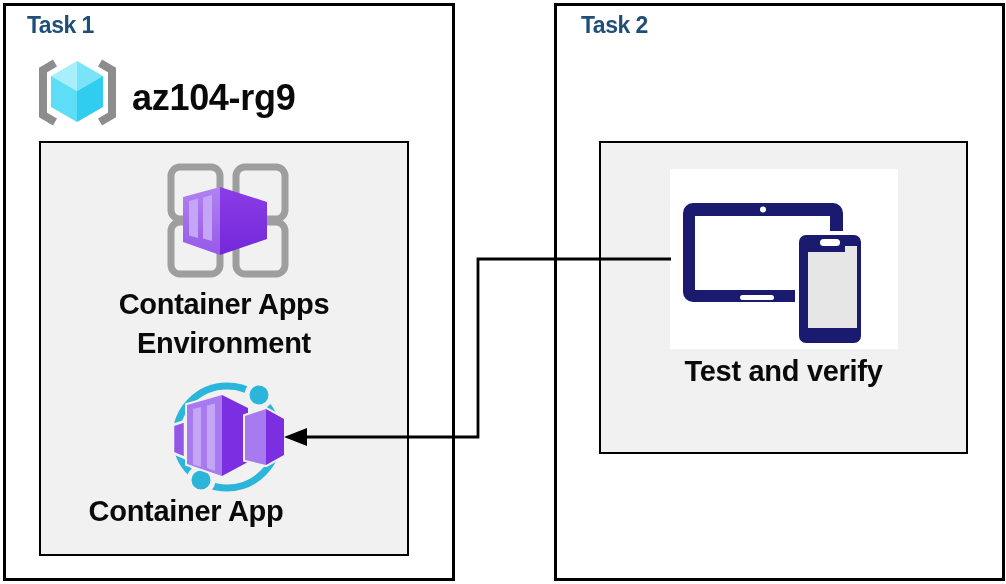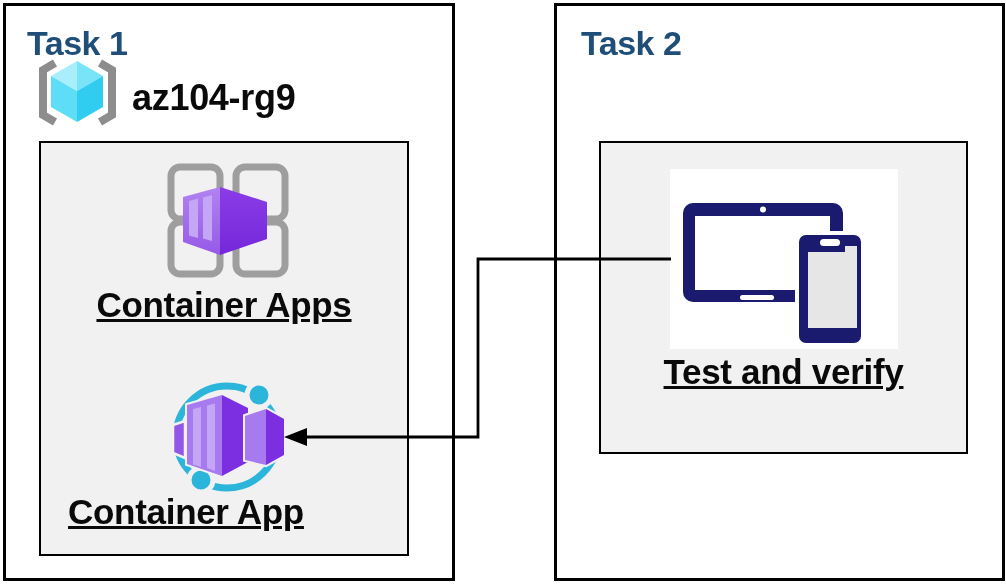--- a/index.html
+++ b/index.html
@@ -6,43 +6,43 @@
   #canvas{
     position:relative;width:1006px;height:584px;background:#ffffff;overflow:hidden;
     font-family:"Liberation Sans", sans-serif;
   }
   .task-box{
     position:absolute;border:3px solid #000;background:#fff;box-sizing:border-box;
   }
   #task1-box{left:3px;top:3px;width:452px;height:578px;}
   #task2-box{left:554px;top:3px;width:451px;height:578px;}
   .task-title{
-    position:absolute;font-size:34px;font-weight:700;color:#1f4e79;letter-spacing:-0.5px;margin-top:12px;
+    position:absolute;font-size:23px;font-weight:700;color:#1f4e79;letter-spacing:-0.5px;
   }
   #task1-title{left:27px;top:12px;}
   #task2-title{left:581px;top:12px;}
   .panel{
     position:absolute;background:#f1f1f1;border:2.5px solid #000;box-sizing:border-box;
   }
   #env-panel{left:39px;top:141px;width:370px;height:415px;}
   #test-panel{left:599px;top:141px;width:369px;height:313px;}
   #device-card{
     position:absolute;left:670px;top:169px;width:228px;height:180px;background:#ffffff;
   }
   .icon{position:absolute;}
   #rg-icon{left:34px;top:55px;width:87px;height:75px;}
   #rg-name{
     position:absolute;left:132px;top:77px;font-size:36px;font-weight:700;color:#0a0a0a;
     letter-spacing:-0.3px;
   }
   #env-icon{left:164px;top:160px;width:128px;height:121px;}
   #app-icon{left:167px;top:379px;width:122px;height:118px;}
   .diagram-label{
-    position:absolute;font-size:35px;font-weight:700;color:#0a0a0a;text-align:center;
-    letter-spacing:-0.3px;line-height:39px;text-decoration:underline;
+    position:absolute;font-size:29px;font-weight:700;color:#0a0a0a;text-align:center;
+    letter-spacing:-0.3px;line-height:39px;
   }
   #env-label{left:39px;top:285px;width:370px;}
   #app-label{left:39px;top:492px;width:294px;}
   #test-label{left:599px;top:352px;width:369px;}
   #connector-svg{
     position:absolute;left:0;top:0;width:1006px;height:584px;pointer-events:none;z-index:20;
   }
 </style>
 </head>
 <body>
@@ -81,20 +81,21 @@
       <rect x="7" y="62" width="49" height="52" rx="9"></rect>
       <rect x="72" y="62" width="49" height="52" rx="9"></rect>
     </g>
     <polygon points="56,27 103,42 103,79 56,95" fill="url(#envSide)"></polygon>
     <polygon points="19,37 56,27 56,95 19,82" fill="url(#envFront)"></polygon>
     <polygon points="25,41 34,38.5 34,78 25,75.5" fill="#c4a5f6"></polygon>
     <polygon points="39,37.5 48,35 48,81 39,78.5" fill="#c4a5f6"></polygon>
   </svg>
   <div class="diagram-label" id="env-label">
     <div>Container Apps</div>
+    <div>Environment</div>
   </div>
 
   <svg class="icon" id="app-icon" viewBox="0 0 122 118">
     <defs>
       <linearGradient id="appFront" x1="0" y1="0" x2="0" y2="1">
         <stop offset="0" stop-color="#b econ"></stop>
           <stop offset="1" stop-color="#9659e8"></stop>
       </linearGradient>
     </defs>
     <circle cx="60" cy="58" r="51" fill="none" stroke="#2cb5da" stroke-width="7"></circle>

